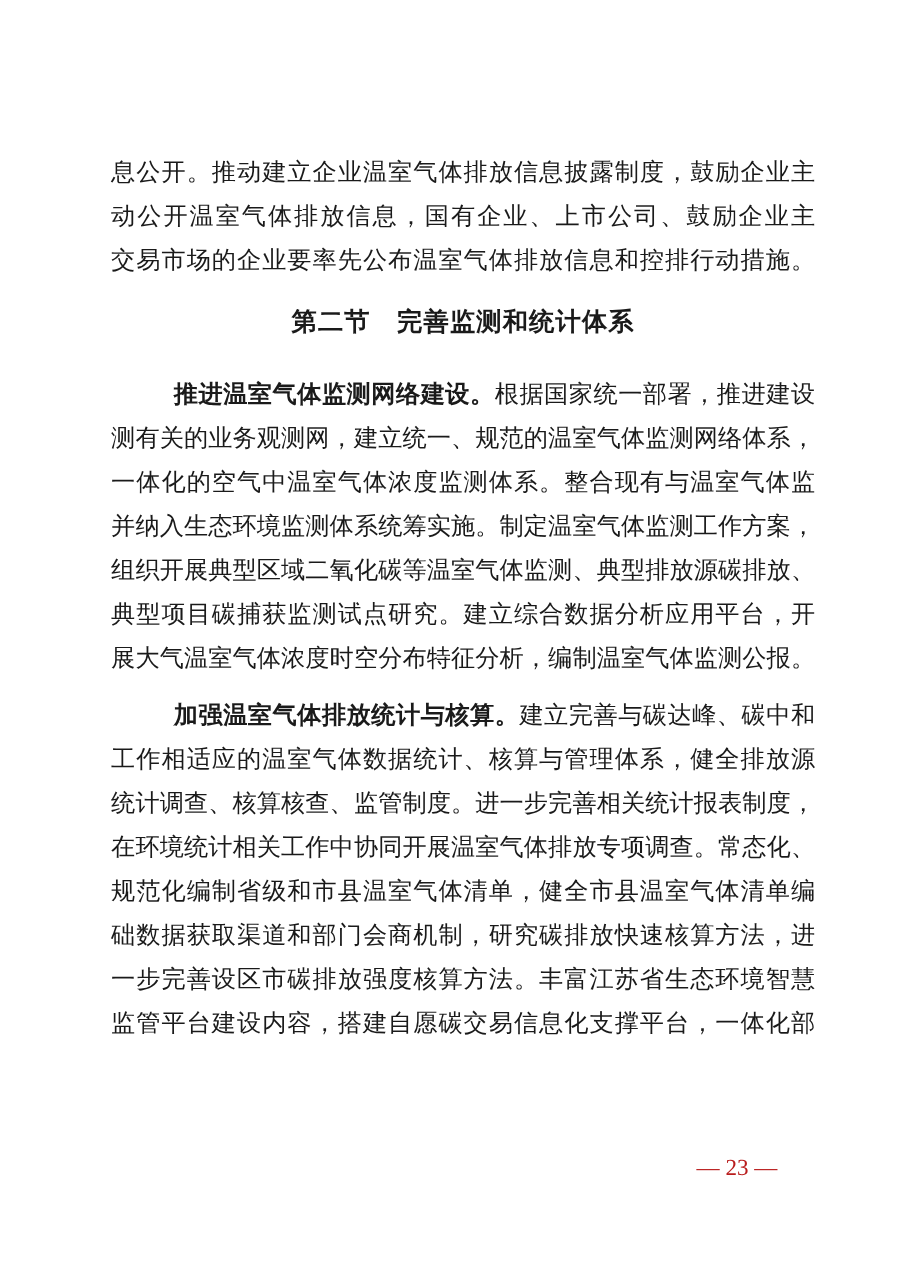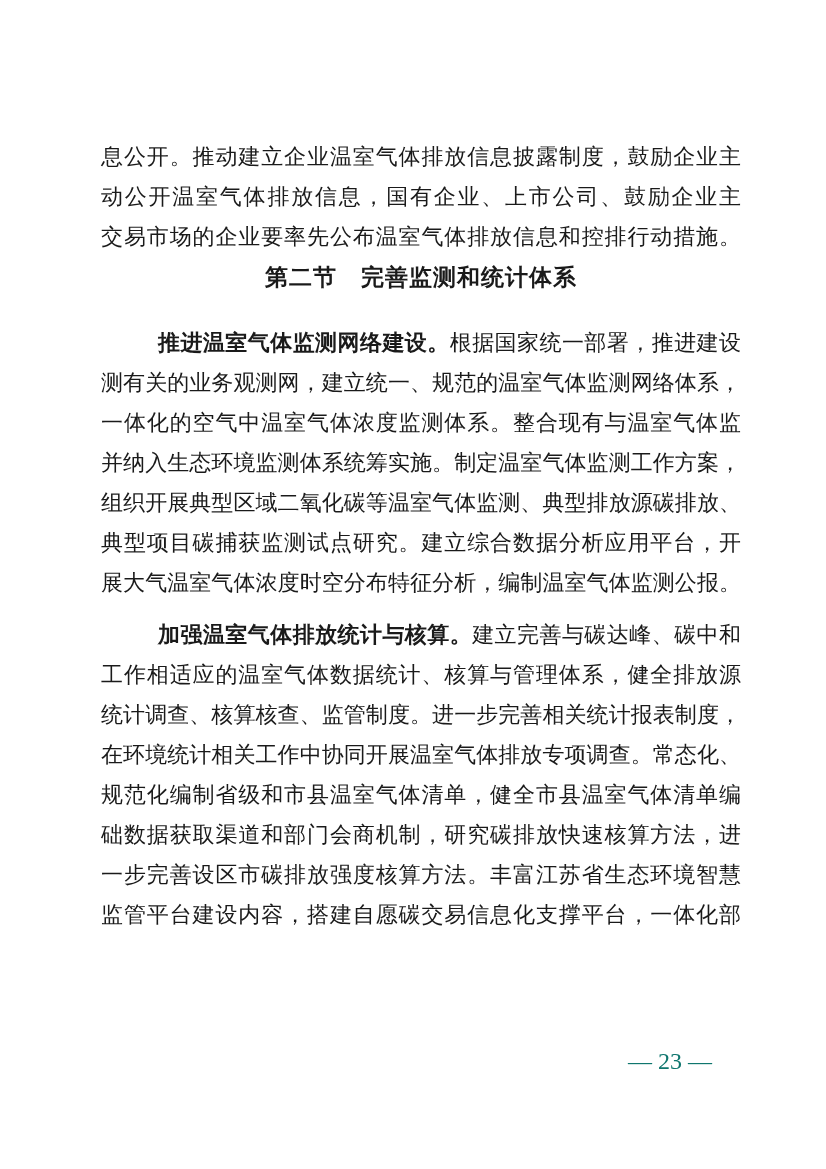--- a/index.html
+++ b/index.html
@@ -33,41 +33,42 @@
   }
   .line.first {
     text-indent: 57px;
   }
   .lead {
     font-family: Liberation Serif, serif;
     font-weight: 700;
     margin-top: 47px;
   }
   .section-heading {
+    margin-top: 15px;
     height: 40px;
     line-height: 40px;
     font-family: "Liberation Sans", "DejaVu Sans", sans-serif;
     font-weight: 700;
     font-size: 23px;
     text-align: center;
     text-align-last: center;
     letter-spacing: 1px;
   }
   .para-monitoring { margin-top: 26px; }
   .para-statistics { margin-top: 12px; }
   .page-number {
     position: absolute;
     left: 620px;
     top: 1046px;
     width: 100px;
-    font-size: 24px;
+    font-size: 21px;
     line-height: 30px;
     text-align: center;
     text-align-last: center;
-    color: #0f766e;
+    color: #b91c1c;
     font-family: "Liberation Serif", "DejaVu Serif", serif;
   }
 </style>
 </head>
 <body>
 
 <div class="page">
   <div class="content">
 
     <div class="line">息公开。推动建立企业温室气体排放信息披露制度，鼓励企业主</div>

